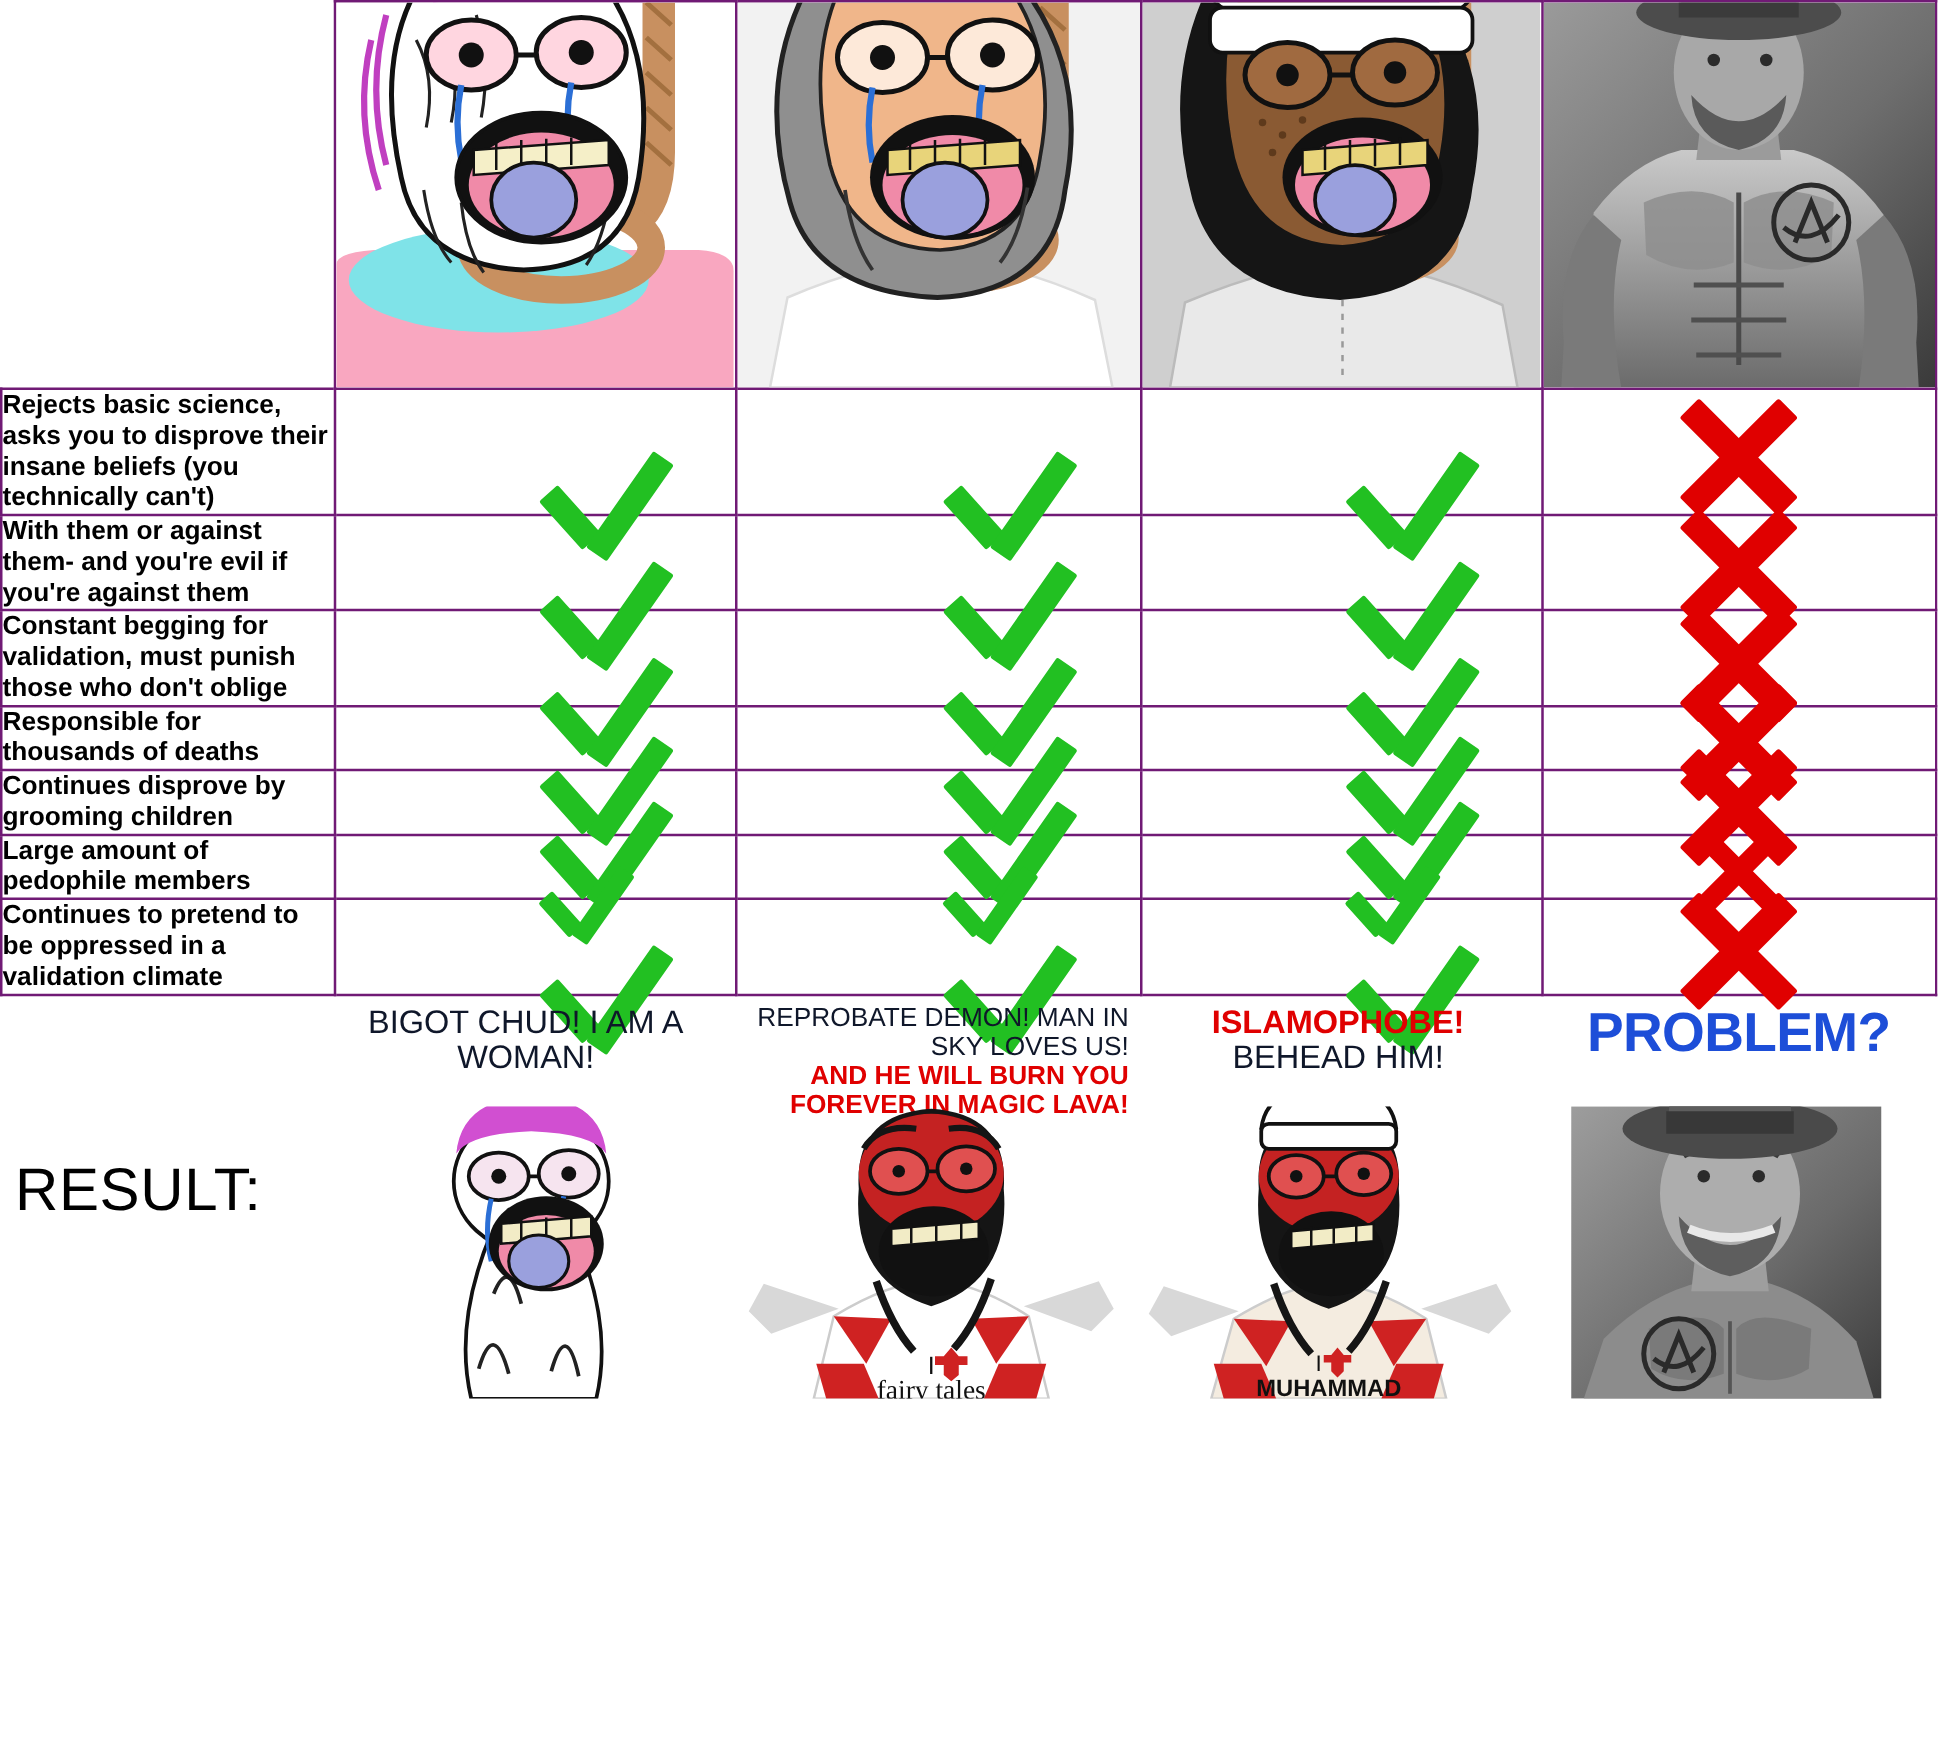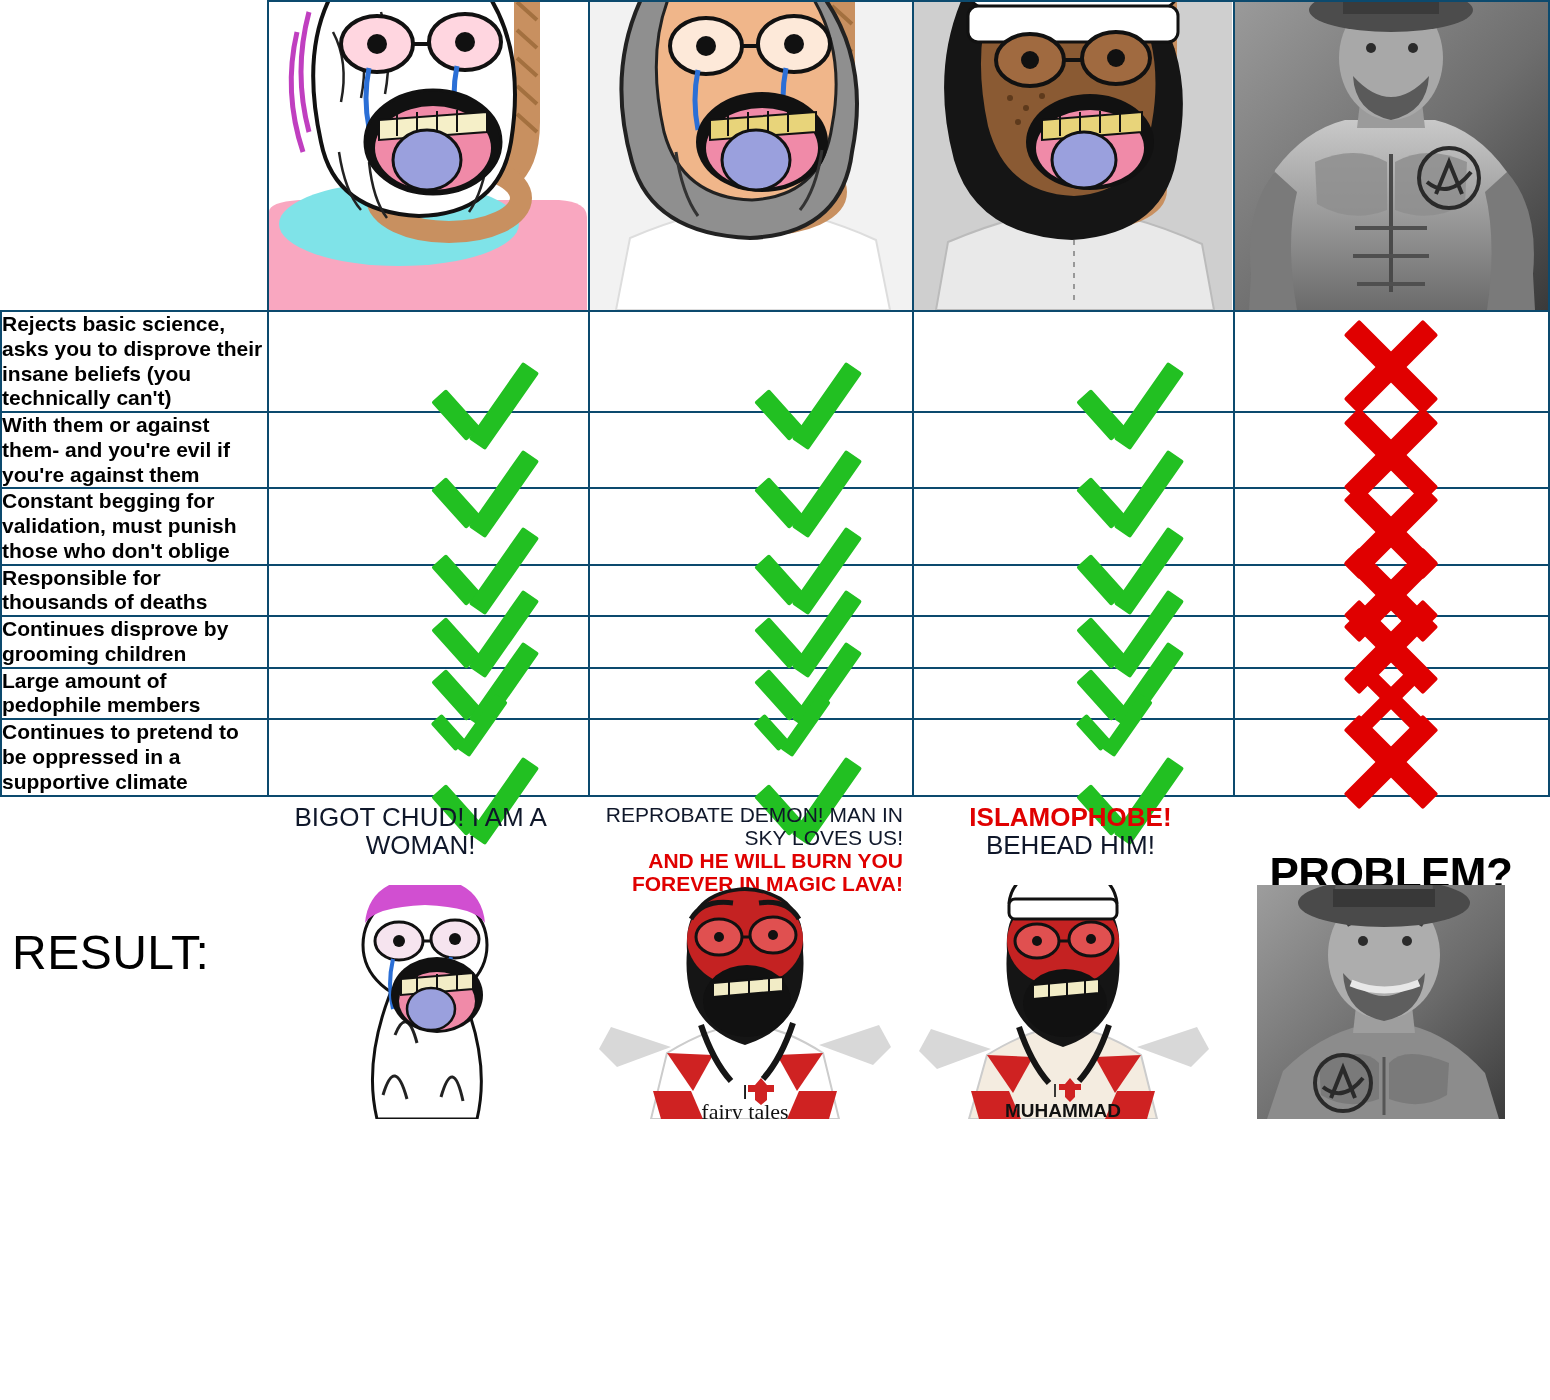--- a/index.html
+++ b/index.html
@@ -21,21 +21,21 @@
     position: relative;
   }
 
   
   table.compare {
     border-collapse: collapse;
     table-layout: fixed;
     width: 1550px;
   }
   table.compare td {
-    border: 2px solid #0c4a6e;
+    border: 2px solid #701a75;
     padding: 0;
     vertical-align: middle;
   }
   .col-label { width: 265px; }
   .col-a { width: 318px; }
   .col-b { width: 322px; }
   .col-c { width: 318px; }
   .col-d { width: 313px; }
 
   
@@ -161,23 +161,22 @@
   }
   .q-line.red {
     color: #e00000;
     font-weight: bold;
   }
   .q.b .q-line { font-size: 21px; }
   .q.b .q-line.red { font-size: 21px; }
   .q.d .q-line {
     font-size: 44px;
     font-weight: bold;
-    color: #000000;
+    color: #1d4ed8;
     letter-spacing: -0.5px;
-    margin-top: 47px;
   }
 
   .result-label {
     position: absolute;
     left: 12px;
     top: 128px;
     font-size: 48px;
     font-weight: normal;
     color: #000000;
     letter-spacing: 0.5px;
@@ -426,21 +425,21 @@
 
     <tr>
       <td class="rowlabel">Large amount of pedophile members</td>
       <td class="markcell"><span class="mark"><span class="check small"></span></span></td>
       <td class="markcell"><span class="mark"><span class="check small"></span></span></td>
       <td class="markcell"><span class="mark"><span class="check small"></span></span></td>
       <td class="markcell"><span class="mark"><span class="cross small"></span></span></td>
     </tr>
 
     <tr>
-      <td class="rowlabel">Continues to pretend to be oppressed in a supportive climate</td>
+      <td class="rowlabel">Continues to pretend to be oppressed in a validation climate</td>
       <td class="markcell"><span class="mark"><span class="check"></span></span></td>
       <td class="markcell"><span class="mark"><span class="check"></span></span></td>
       <td class="markcell"><span class="mark"><span class="check"></span></span></td>
       <td class="markcell"><span class="mark"><span class="cross"></span></span></td>
     </tr>
   </tbody>
     </table>
 
   <div class="bottom">
 

